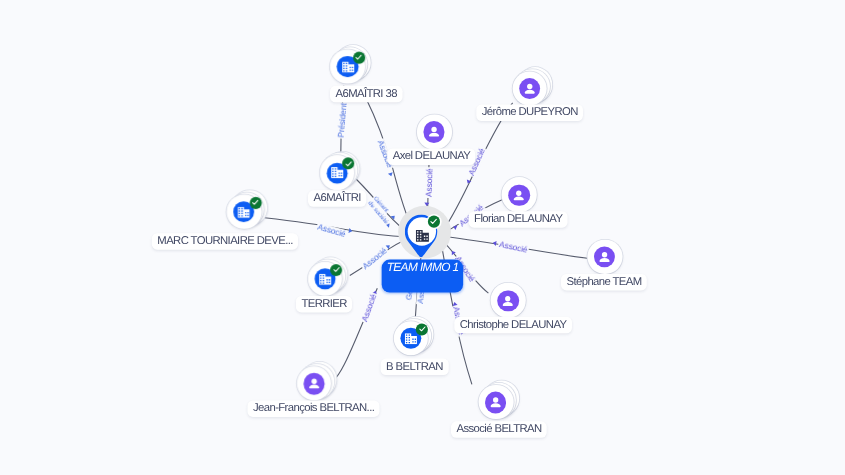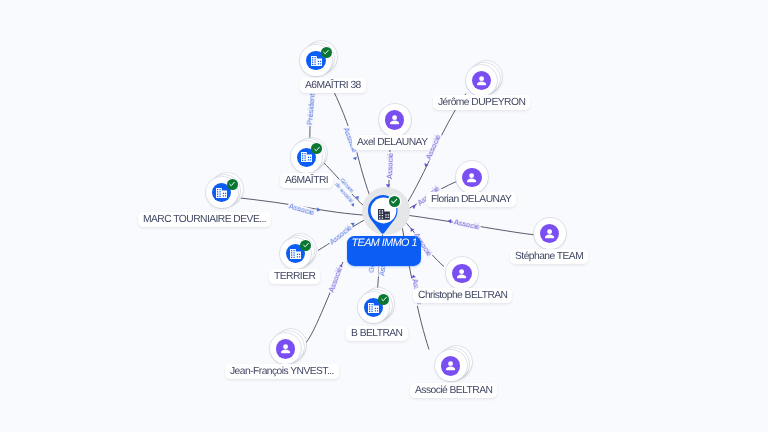--- a/index.html
+++ b/index.html
@@ -229,21 +229,21 @@
       </div>
       <div class="node">
         <div class="disc" style="left: 446.15px; top: 257.25px; z-index: 12;">
           <div class="inner person">
             <svg viewBox="0 0 24 24" width="15.2" height="15.2">
               <circle cx="12" cy="8.9" r="3.85" fill="#fff"></circle>
               <path fill="#fff" d="M12 13.6c-4.3 0-7.3 2.4-7.3 4.4 0 .7.5 1.2 1.2 1.2h12.2c.7 0 1.2-.5 1.2-1.2 0-2-3-4.4-7.3-4.4z"></path>
             </svg>
           </div>
         </div>
-        <div class="chip" style="z-index: 20; left: 412.5px; top: 287.65px;">Christophe BELTRAN</div>
+        <div class="chip" style="z-index: 20; left: 412.5px; top: 287.65px;">Christophe DELAUNAY</div>
       </div>
       <div class="node">
         <div class="disc" style="left: 440.05px; top: 346.25px; z-index: 8;"></div>
         <div class="disc" style="left: 437.55px; top: 348.05px; z-index: 9;"></div>
         <div class="disc" style="left: 435.05px; top: 349.85px; z-index: 12;">
           <div class="inner person">
             <svg viewBox="0 0 24 24" width="15.2" height="15.2">
               <circle cx="12" cy="8.9" r="3.85" fill="#fff"></circle>
               <path fill="#fff" d="M12 13.6c-4.3 0-7.3 2.4-7.3 4.4 0 .7.5 1.2 1.2 1.2h12.2c.7 0 1.2-.5 1.2-1.2 0-2-3-4.4-7.3-4.4z"></path>
             </svg>
@@ -255,16 +255,16 @@
         <div class="disc" style="left: 274.85px; top: 329.25px; z-index: 8;"></div>
         <div class="disc" style="left: 272.35px; top: 331.05px; z-index: 9;"></div>
         <div class="disc" style="left: 269.85px; top: 332.85px; z-index: 12;">
           <div class="inner person">
             <svg viewBox="0 0 24 24" width="15.2" height="15.2">
               <circle cx="12" cy="8.9" r="3.85" fill="#fff"></circle>
               <path fill="#fff" d="M12 13.6c-4.3 0-7.3 2.4-7.3 4.4 0 .7.5 1.2 1.2 1.2h12.2c.7 0 1.2-.5 1.2-1.2 0-2-3-4.4-7.3-4.4z"></path>
             </svg>
           </div>
         </div>
-        <div class="chip" style="z-index: 20; left: 225.45px; top: 364.35px;">Jean-François YNVEST...</div>
+        <div class="chip" style="z-index: 20; left: 225.45px; top: 364.35px;">Jean-François BELTRAN...</div>
       </div>
     </div>
 </div>
 
 </body></html>

